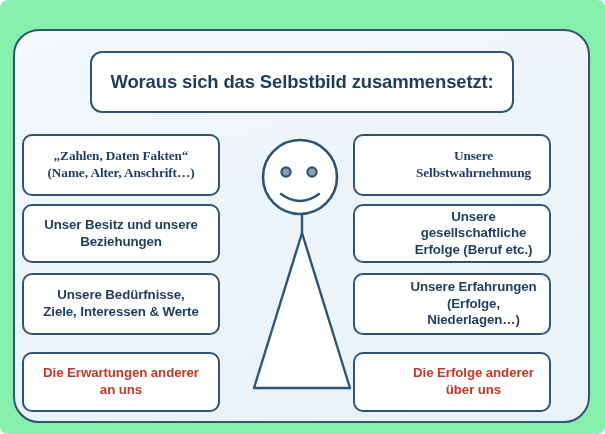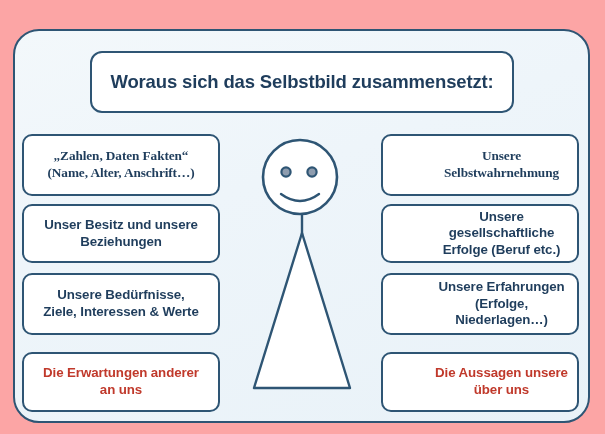--- a/index.html
+++ b/index.html
@@ -4,23 +4,24 @@
 <style>
   html, body {
     margin: 0;
     padding: 0;
     background: #ffffff;
   }
   #stage {
     position: relative;
     width: 605px;
     height: 434px;
-    background: #fca5a5;
+    background: #86efac;
     overflow: hidden;
     font-family: "Liberation Sans", sans-serif;
+    border-radius: 8px;
   }
 
   
   .outer-frame {
     position: absolute;
     left: 13px;
     top: 29px;
     width: 577px;
     height: 394px;
     box-sizing: border-box;
@@ -56,21 +57,21 @@
   }
 
   .item-box {
     width: 198px;
     font-size: 13.3px;
     letter-spacing: -0.1px;
   }
   .item-box .box-text { padding: 0 6px; }
 
   .col-left  { left: 22px;  }
-  .col-right { left: 381px; padding-left: 43px; }
+  .col-right { left: 353px; padding-left: 43px; }
 
   .row-1 { top: 134px; height: 62px; font-family: Liberation Serif, serif; }
   .row-2 { top: 204px; height: 59px; }
   .row-3 { top: 273px; height: 62px; }
   .row-4 { top: 345px; height: 60px; margin-top: 7px; }
 
   .accent-red { color: #c0392b; }
 
   
   .figure-layer {
@@ -137,21 +138,21 @@
 
   <div class="node-box item-box col-right row-3">
     <span class="box-text">
       <span>Unsere Erfahrungen</span><br>
       <span>(Erfolge, Niederlagen…)</span>
     </span>
   </div>
 
   <div class="node-box item-box col-right row-4 accent-red">
     <span class="box-text">
-      <span>Die Aussagen unsere</span><br>
+      <span>Die Erfolge anderer</span><br>
       <span>über uns</span>
     </span>
   </div>
 
   <svg class="figure-layer" viewBox="0 0 605 434">
 
     <polygon points="302,233 254,388 350,388" fill="#ffffff" stroke="#2e5574" stroke-width="2.4" stroke-linejoin="round"></polygon>
 
     <line x1="302" y1="215" x2="302" y2="236" stroke="#2e5574" stroke-width="2.4"></line>
 

